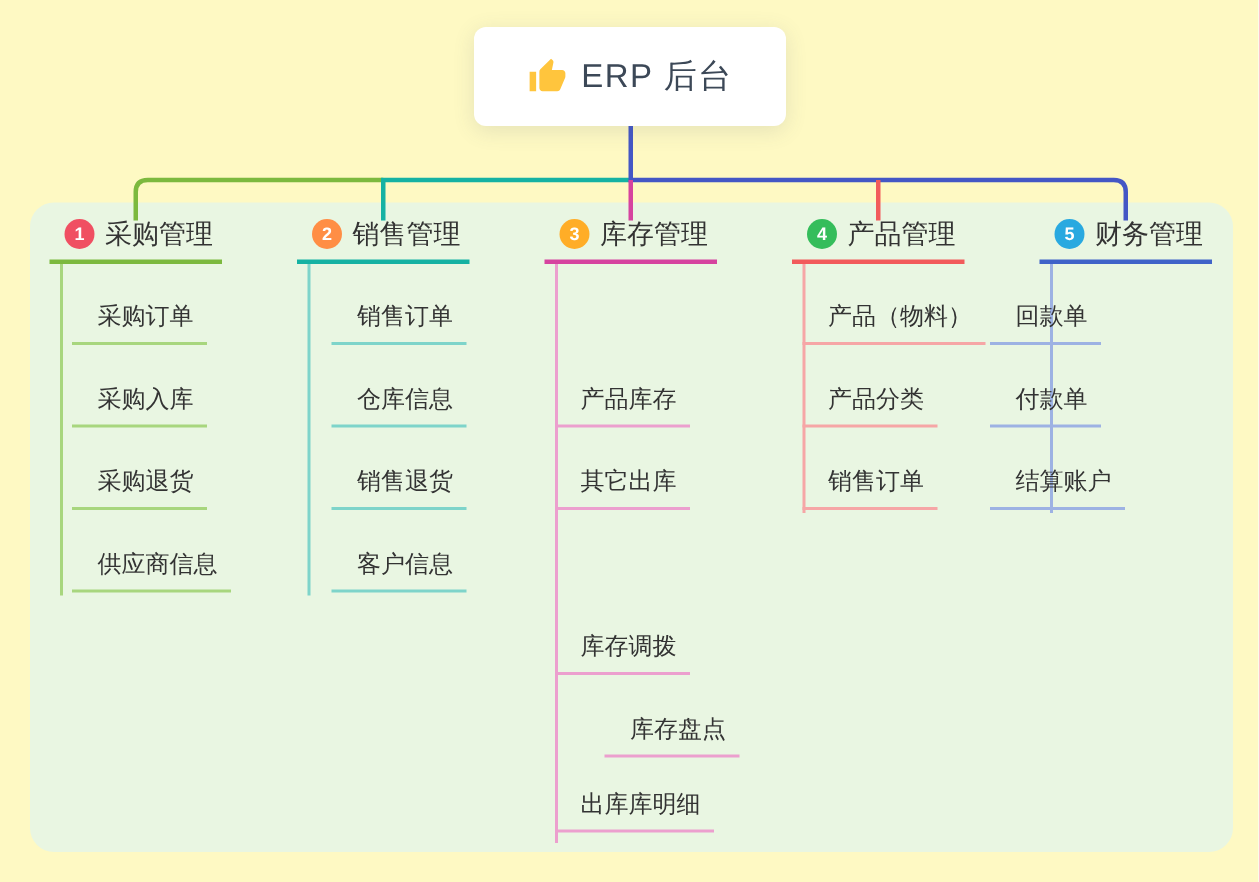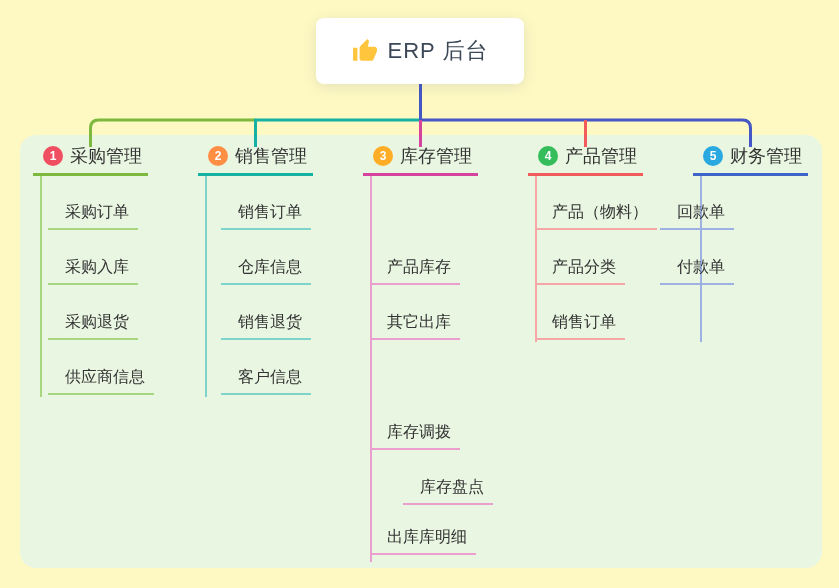--- a/index.html
+++ b/index.html
@@ -199,14 +199,15 @@
   <div class="child cl4 r1">产品分类</div>
   <div class="child cl4 r2">销售订单</div>
 
   <div class="btitle c5">
     <span class="badge b5">5</span>
     <span class="btext">财务管理</span>
   </div>
   <div class="vline v5"></div>
   <div class="child cl5 r0">回款单</div>
   <div class="child cl5 r1">付款单</div>
+  <div class="child cl5 r2">结算账户</div>
 
 </div>
 
 </body></html>

